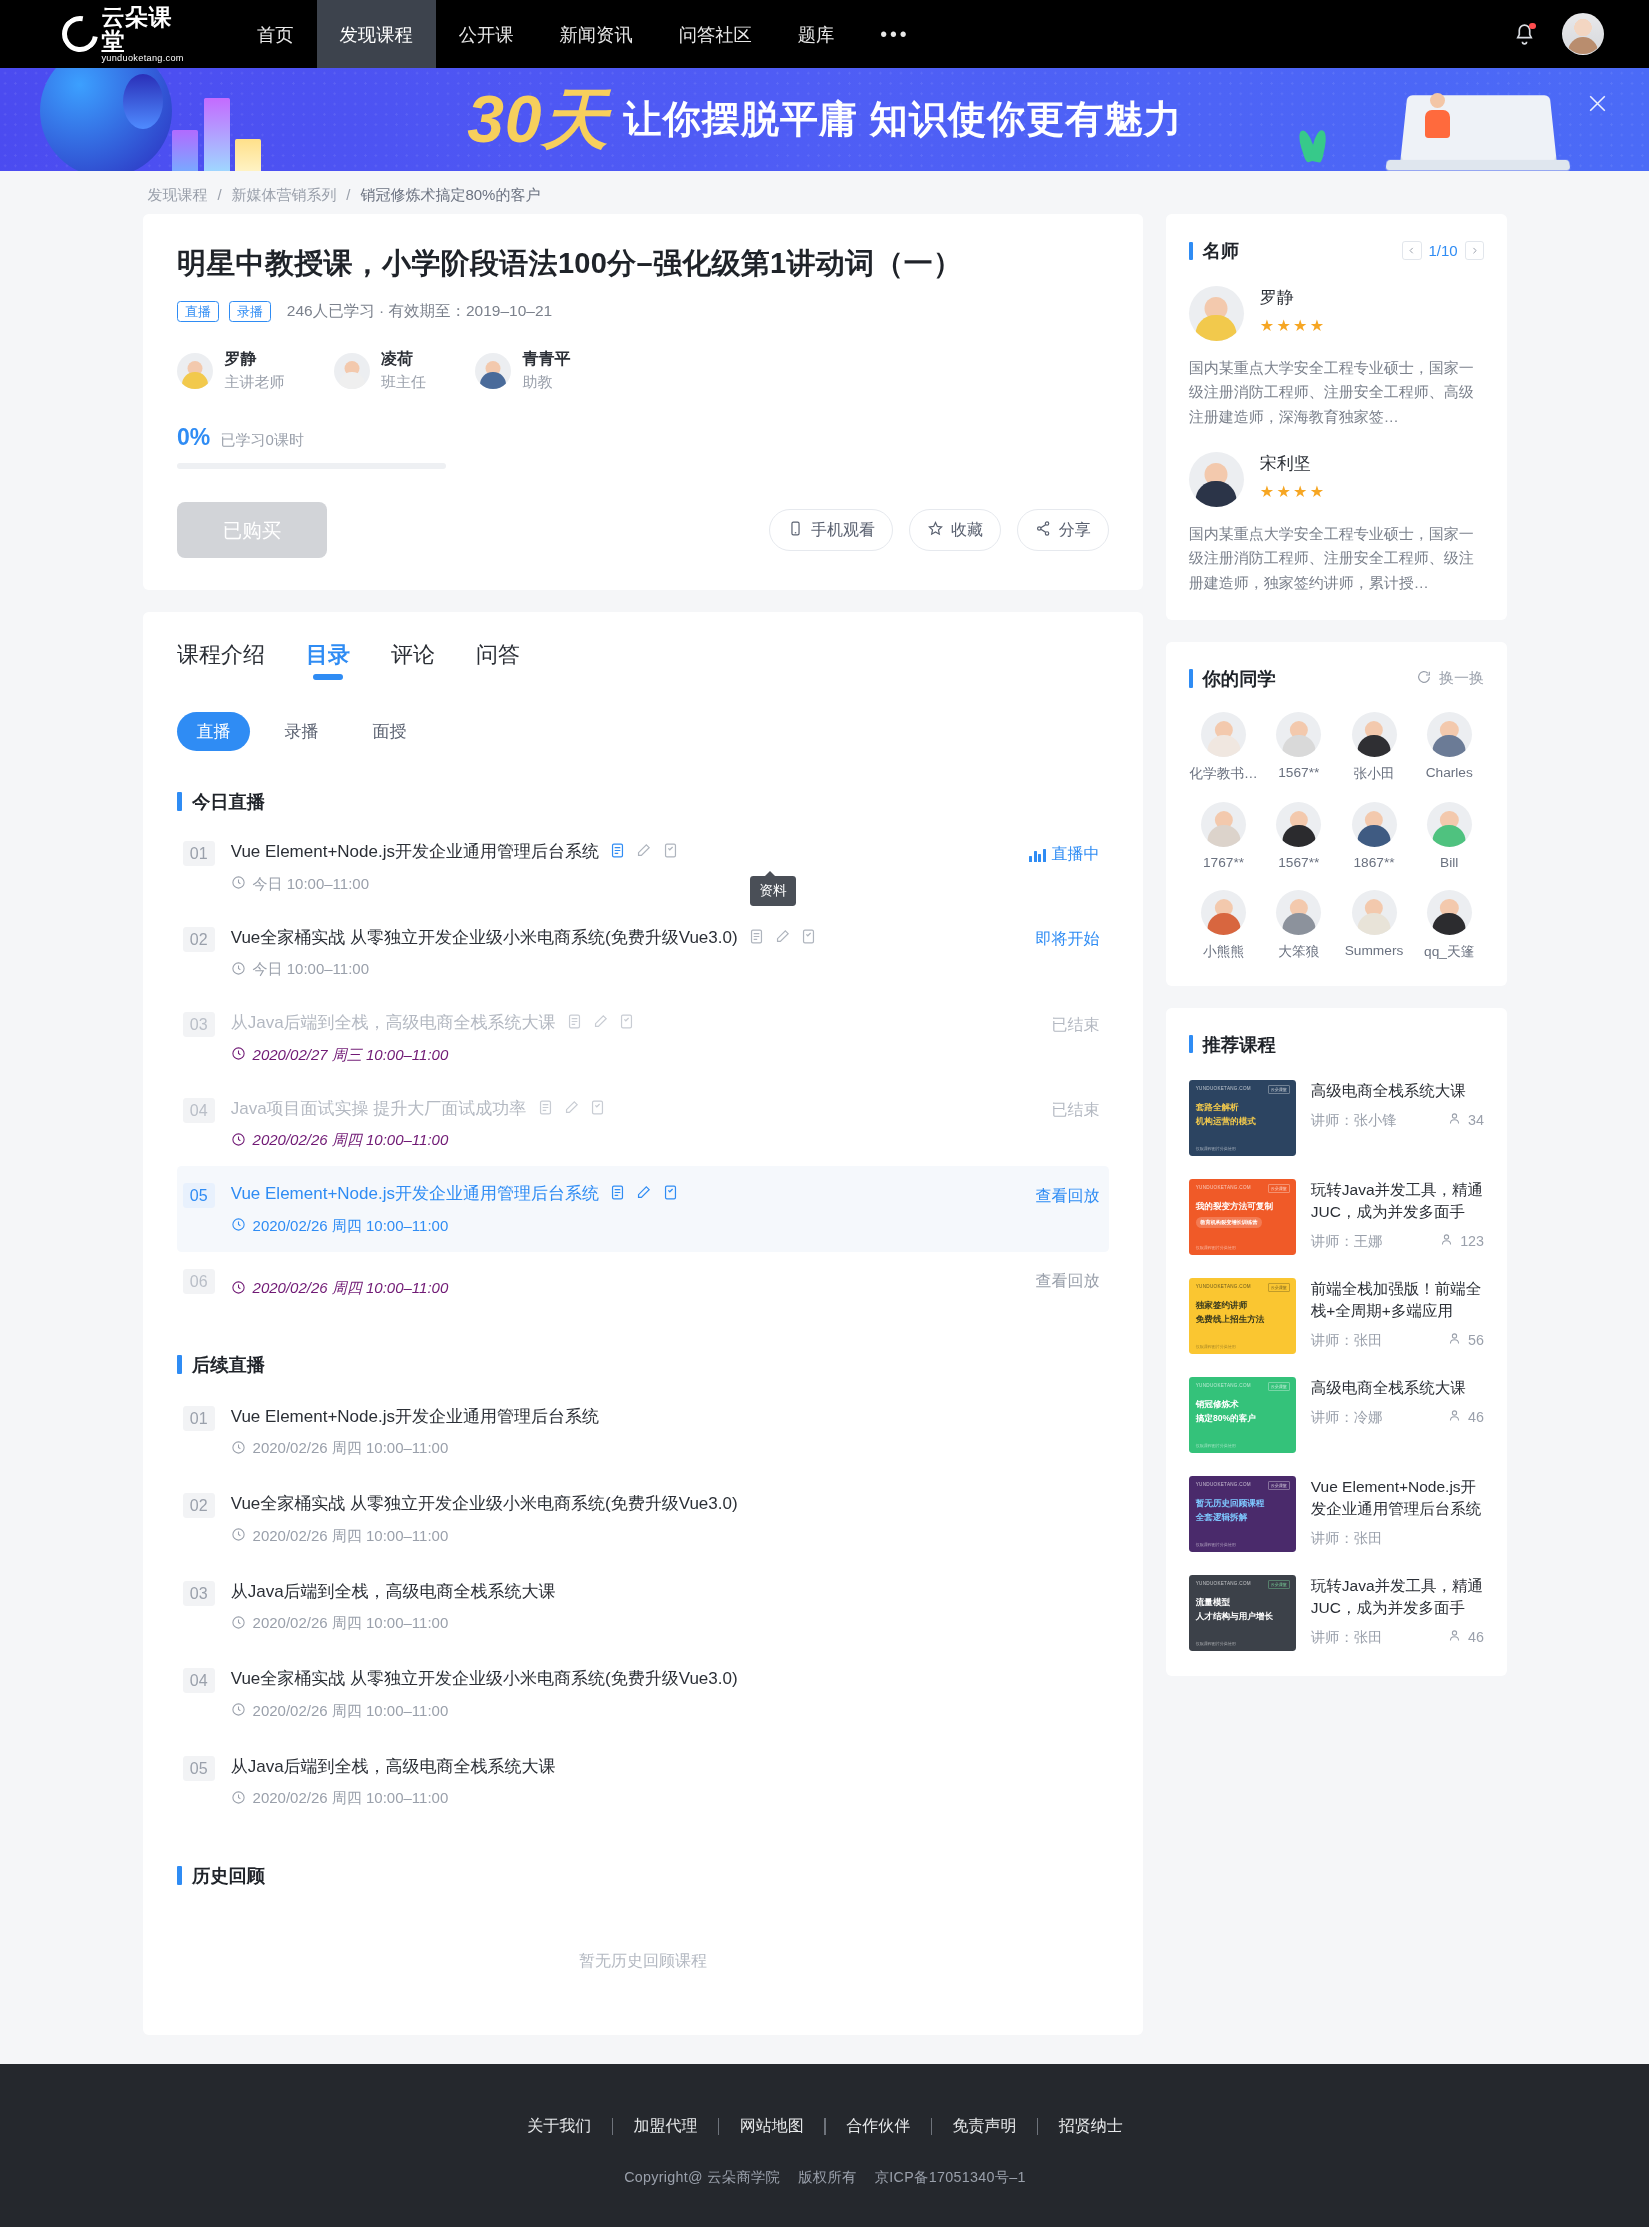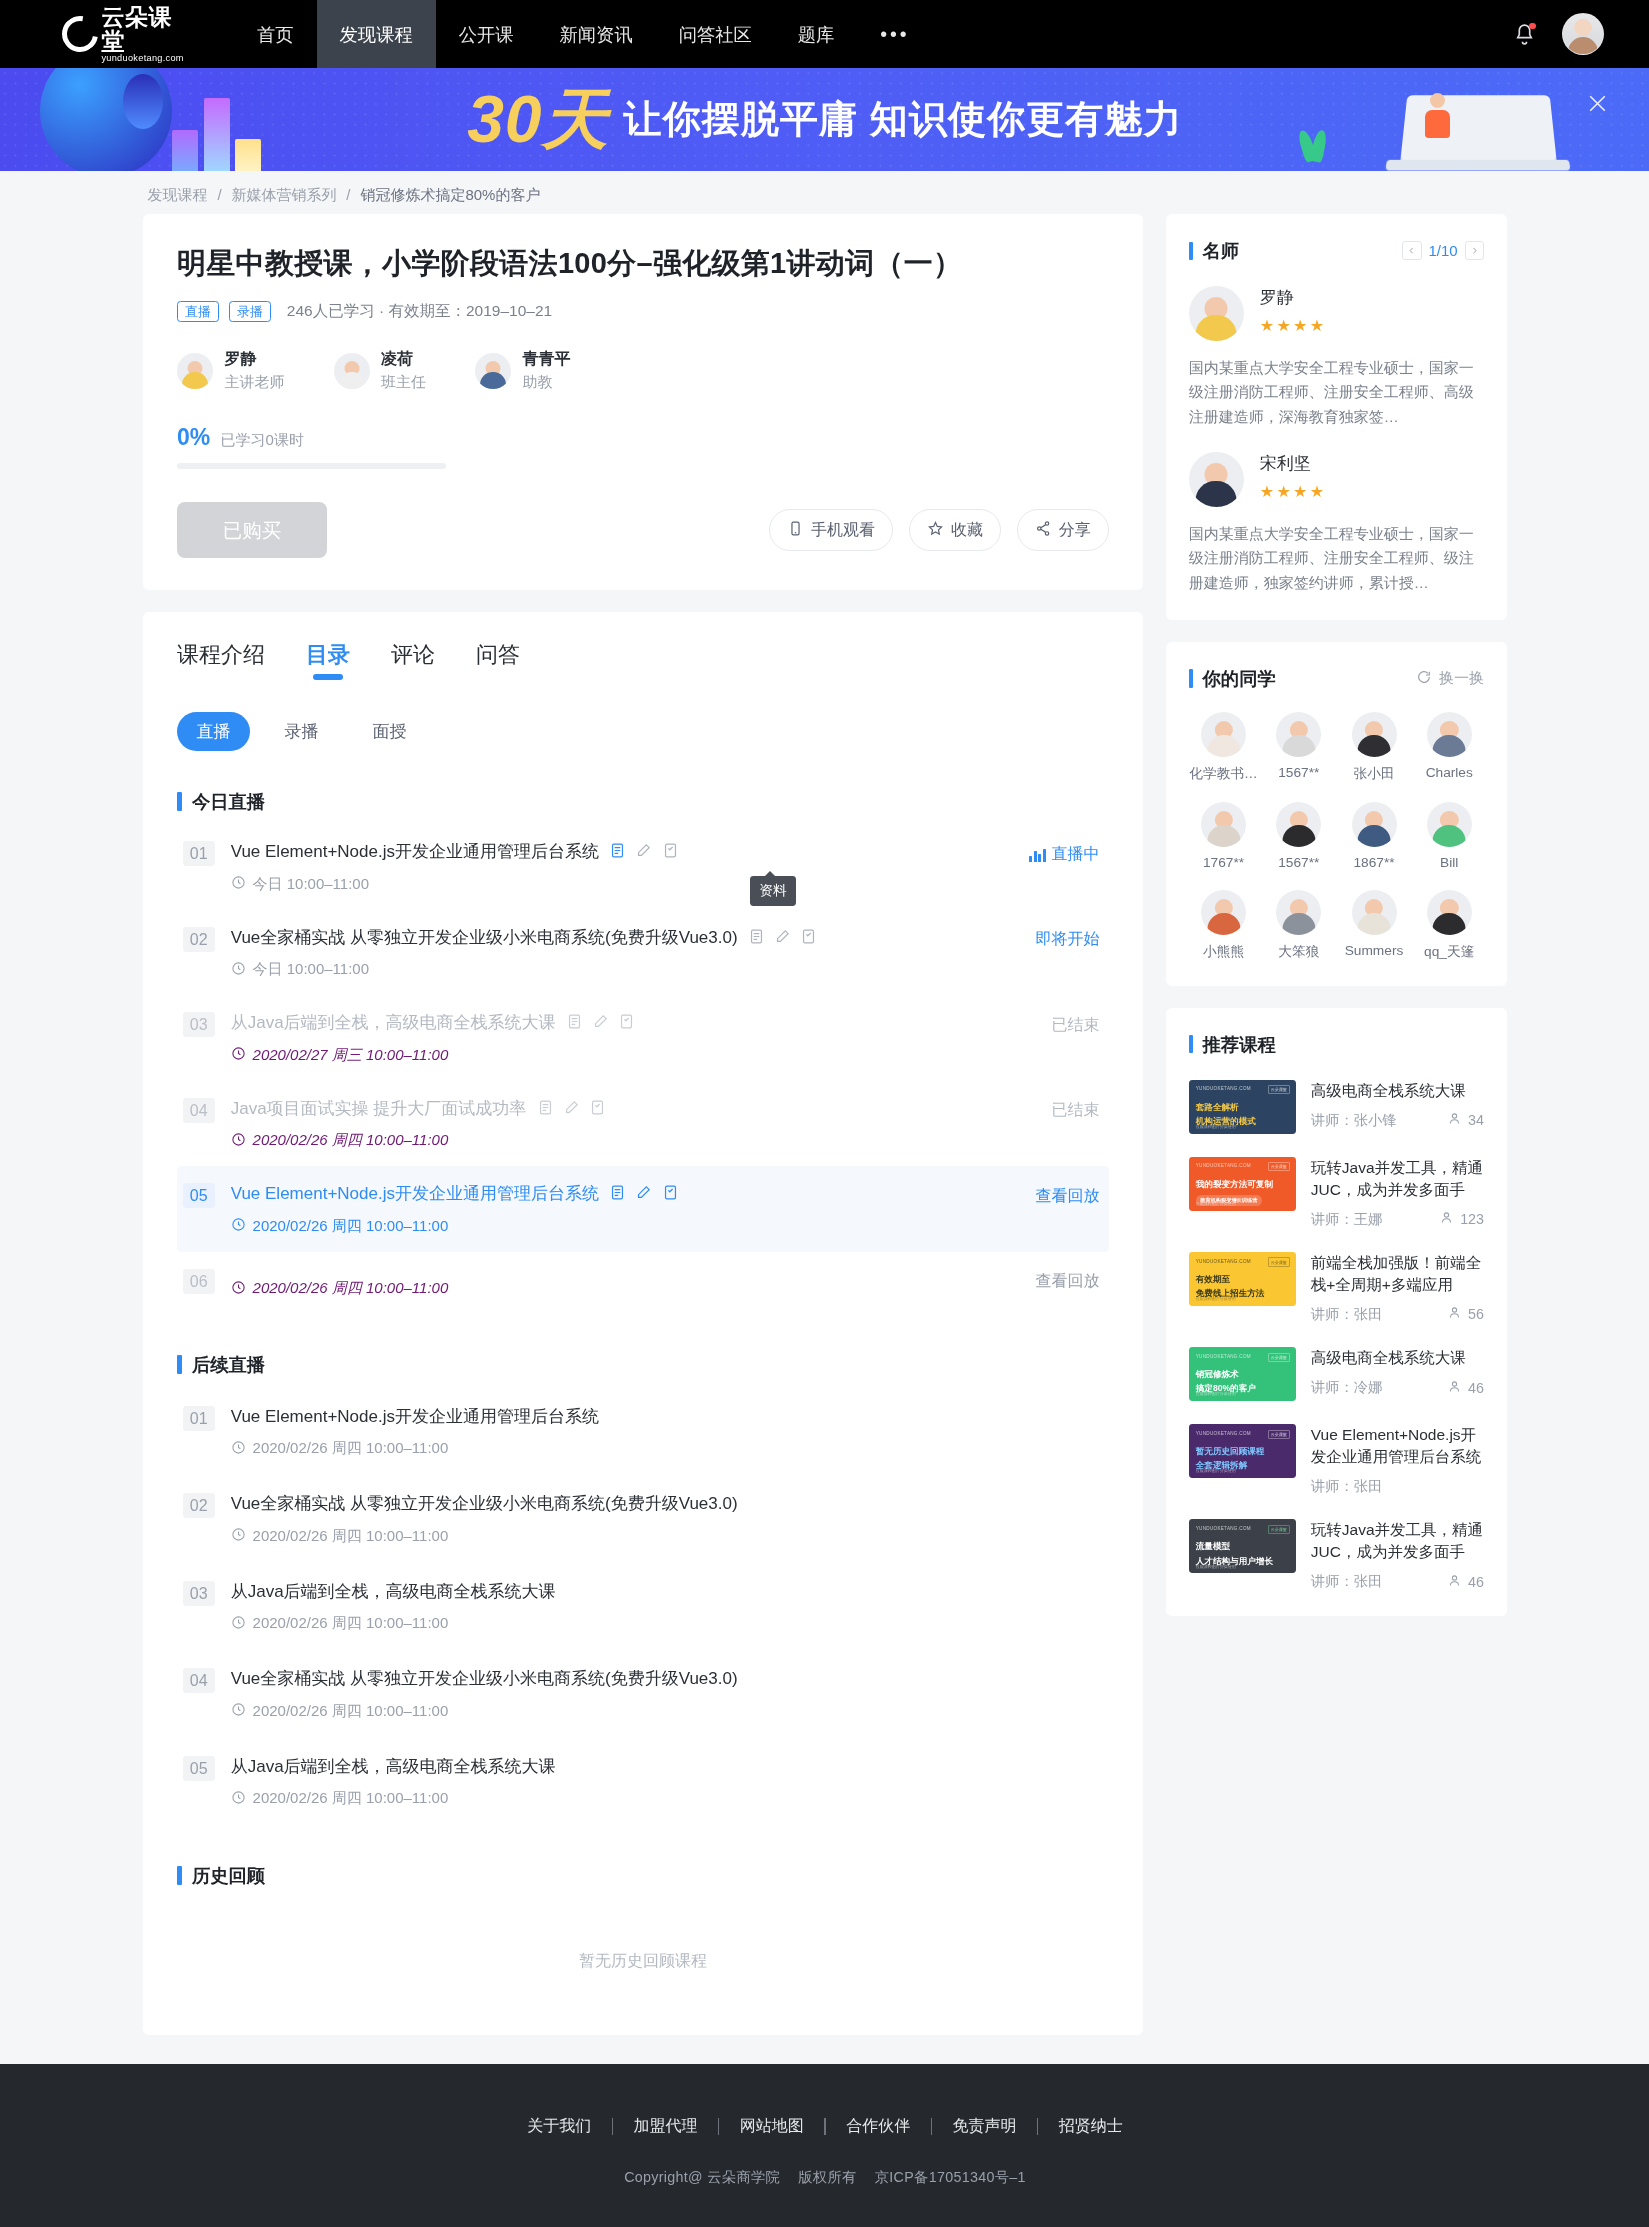--- a/index.html
+++ b/index.html
@@ -238,21 +238,21 @@
   .mt-desc { font-size: 15px; color:#7b818c; line-height: 1.62; margin-top: 15px; }
 
   .mates { display:grid; grid-template-columns: repeat(4, 1fr); gap: 19.5px 5.7px; margin-top: 20.6px;}
   .mate { text-align:center; cursor:pointer;}
   .mate-ava { width: 45px; height: 45px; border-radius:50%; background:#eceef1; margin: 0 auto; position:relative; overflow:hidden;}
   .mate-ava i { position:absolute; left:50%; top:20%; transform:translateX(-50%); width:18.3px;height:18.3px;border-radius:50%; background:#f3c9ad;}
   .mate-ava b { position:absolute; left:50%; bottom:0; transform:translateX(-50%); width:33px;height:22px;border-radius:16px 16px 0 0;}
   .mate-name { font-size: 13.7px; color:#6b7280; margin-top: 8px; white-space:nowrap; overflow:hidden; text-overflow:ellipsis;}
 
   .rec { display:flex; gap: 15px; margin-top: 23px; }
-  .rec-thumb { width: 107px; height: 54px; border-radius:3.4px; flex:none; position:relative; overflow:hidden; padding: 6.9px 6.9px;}
+  .rec-thumb { width: 107px; height: 76px; border-radius:3.4px; flex:none; position:relative; overflow:hidden; padding: 6.9px 6.9px;}
   .rec-thumb .rt-brand { font-size: 4.6px; color:#ffffffaa; letter-spacing:0.3px;}
   .rec-thumb .rt-badge { position:absolute; right:5.7px; top:5.7px; font-size:4px; color:#ffffffcc; border:0.6px solid #ffffff55; padding:1.1px 2.3px; border-radius:1.1px;}
   .rec-thumb .rt-l1 { font-size: 8.6px; font-weight:bold; margin-top: 10.3px;}
   .rec-thumb .rt-l2 { font-size: 8.6px; font-weight:bold; margin-top: 2.3px;}
   .rec-thumb .rt-foot { position:absolute; left:6.9px; bottom:4.6px; font-size:4px; color:#ffffff88;}
   .rec-info { flex:1; }
   .rec-title { font-size: 15.5px; color:#2b2f36; line-height:1.42; }
   .rec-sub { display:flex; align-items:center; margin-top: 9.2px; font-size: 14.3px; color:#9aa0ab;}
   .rec-count { margin-left:auto; display:flex; align-items:center; gap: 5.7px;}
   .rec-count svg { width: 15px; height: 15px;}
@@ -901,21 +901,21 @@
                 <span>123</span>
               </span>
             </div>
           </div>
         </div>
 
         <div class="rec">
           <div class="rec-thumb" style="background:#fac631;color:#3a3a1e">
             <div class="rt-brand" style="color:#6b5a1f">YUNDUOKETANG.COM</div>
               <div class="rt-badge" style="color:#6b5a1f;border-color:#6b5a1f66">云朵课堂</div>
-            <div class="rt-l1">有效期至</div>
+            <div class="rt-l1">独家签约讲师</div>
             <div class="rt-l2">免费线上招生方法</div>
             <div class="rt-foot" style="color:#6b5a1f99">仅限课程图片分类使用</div>
           </div>
           <div class="rec-info">
             <div class="rec-title">前端全栈加强版！前端全栈+全周期+多端应用</div>
             <div class="rec-sub">
               <span>讲师：</span>
               <span>张田</span>
               <span class="rec-count">
                 <span><svg viewBox="0 0 24 24" fill="none" stroke="currentColor" stroke-width="1.7">

